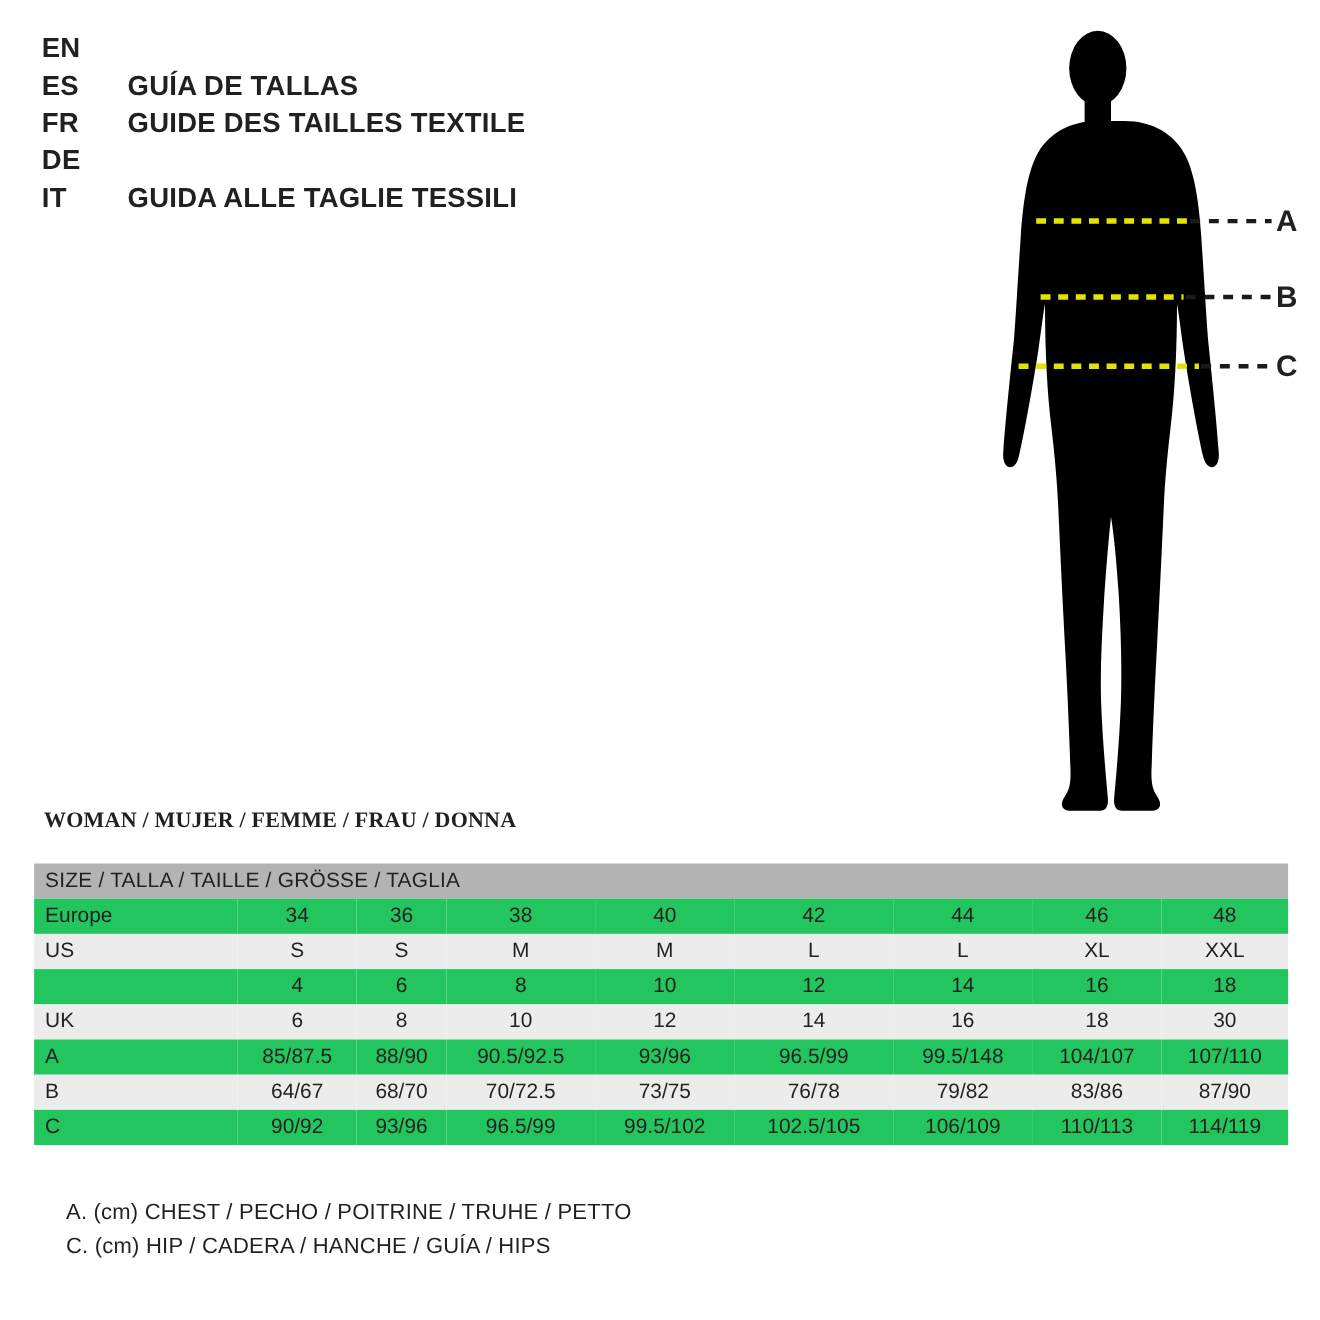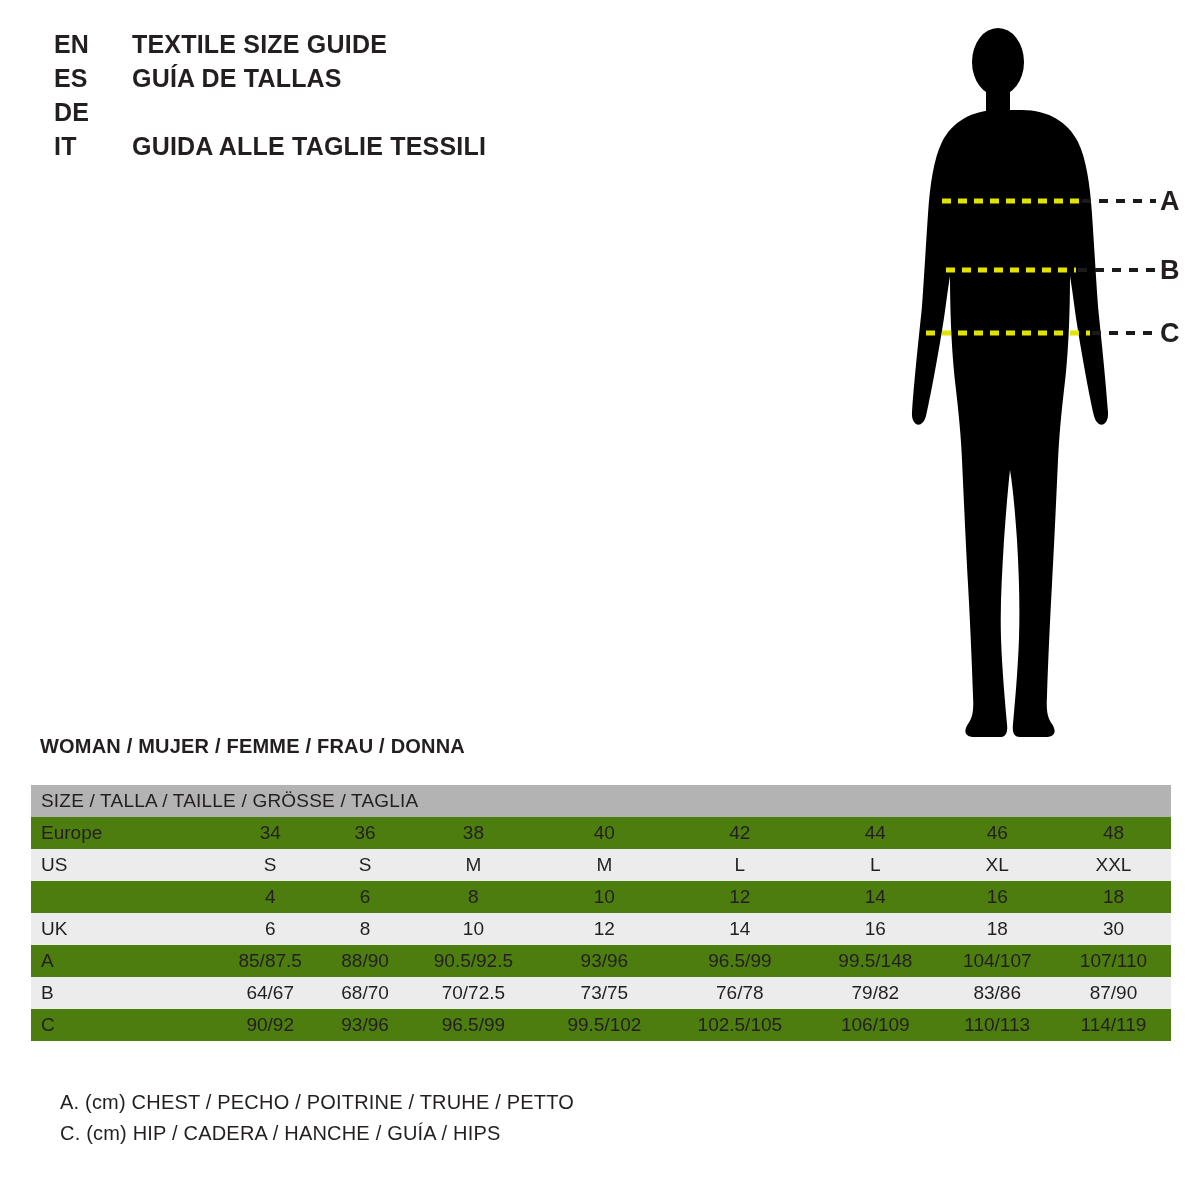--- a/index.html
+++ b/index.html
@@ -28,21 +28,20 @@
     align-items: baseline;
     height: 34px;
     font-size: 25px;
     font-weight: bold;
     letter-spacing: 0.2px;
     white-space: nowrap;
   }
   .title-lang {
     width: 78px;
     flex: 0 0 78px;
-    margin-left: 16px;
   }
   .title-text {
     flex: 1 1 auto;
   }
 
   
   .figure-wrap {
     position: absolute;
     left: 860px;
     top: 18px;
@@ -54,20 +53,21 @@
   }
 
   
   .section-heading {
     position: absolute;
     left: 40px;
     top: 735px;
     font-size: 20px;
     font-weight: bold;
     letter-spacing: 0.2px;
+    font-family: Liberation Serif, serif;
   }
 
   
   .size-table {
     position: absolute;
     left: 31px;
     top: 785px;
     width: 1140px;
     border-collapse: collapse;
     font-size: 19px;
@@ -85,21 +85,21 @@
     padding-left: 10px;
     font-weight: normal;
     letter-spacing: 0.2px;
   }
   .size-table td.row-label {
     text-align: left;
     padding-left: 10px;
     width: 175px;
   }
   tr.header-row { background: #b3b3b3; }
-  tr.row-light { background: #4d7c0f; }
+  tr.row-light { background: #22c55e; }
   tr.row-dark  { background: #ececec; }
 
   
   .legend {
     position: absolute;
     left: 40px;
     top: 1087px;
     font-size: 20px;
     letter-spacing: 0.2px;
     margin-left: 20px;
@@ -109,25 +109,28 @@
     line-height: 31px;
     white-space: nowrap;
   }
 </style>
 </head>
 <body>
 
 <div class="title-block">
   <div class="title-row">
     <span class="title-lang">EN</span>
-    <span class="title-text">TEXTILE SIZE GUIDE</span>
   </div>
   <div class="title-row">
     <span class="title-lang">ES</span>
     <span class="title-text">GUÍA DE TALLAS</span>
+  </div>
+  <div class="title-row">
+    <span class="title-lang">FR</span>
+    <span class="title-text">GUIDE DES TAILLES TEXTILE</span>
   </div>
   <div class="title-row">
     <span class="title-lang">DE</span>
   </div>
   <div class="title-row">
     <span class="title-lang">IT</span>
     <span class="title-text">GUIDA ALLE TAGLIE TESSILI</span>
   </div>
 </div>
 

